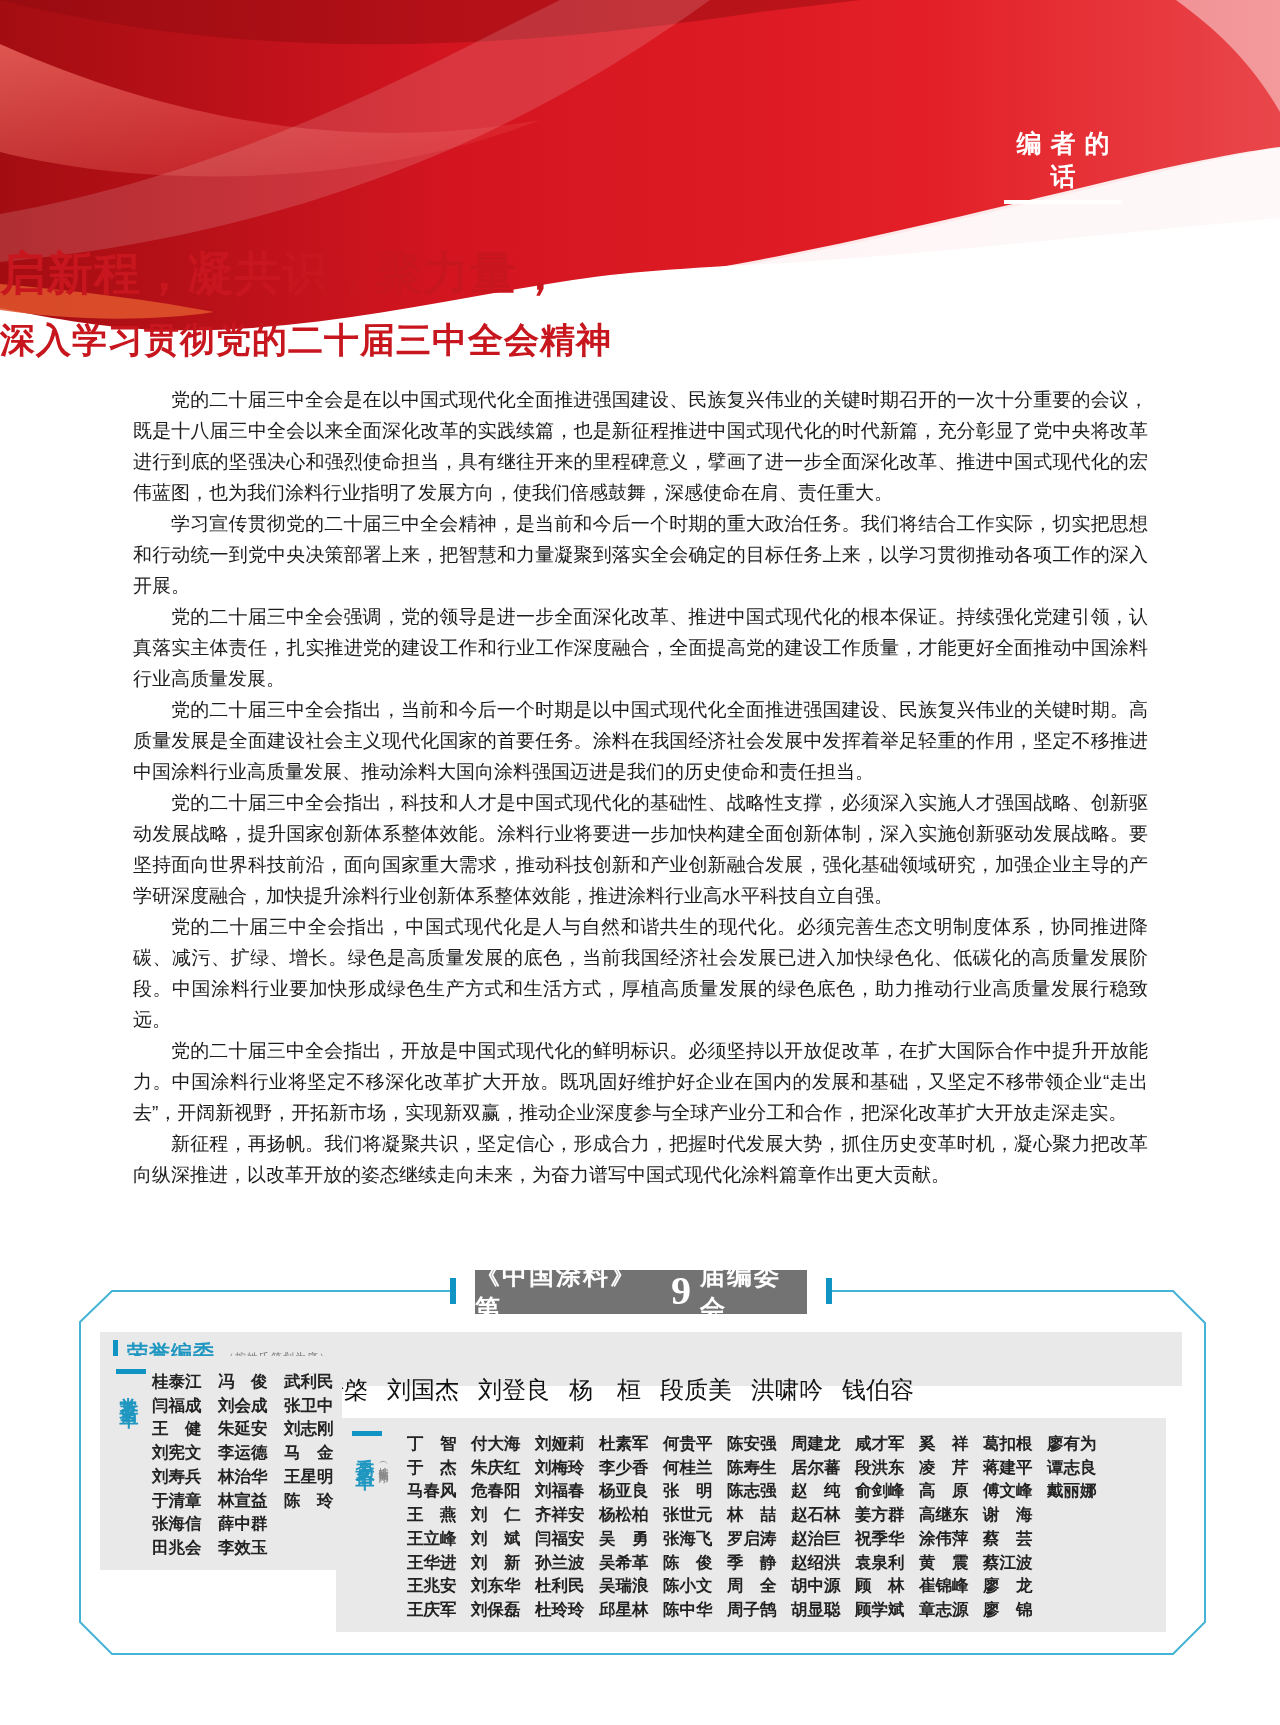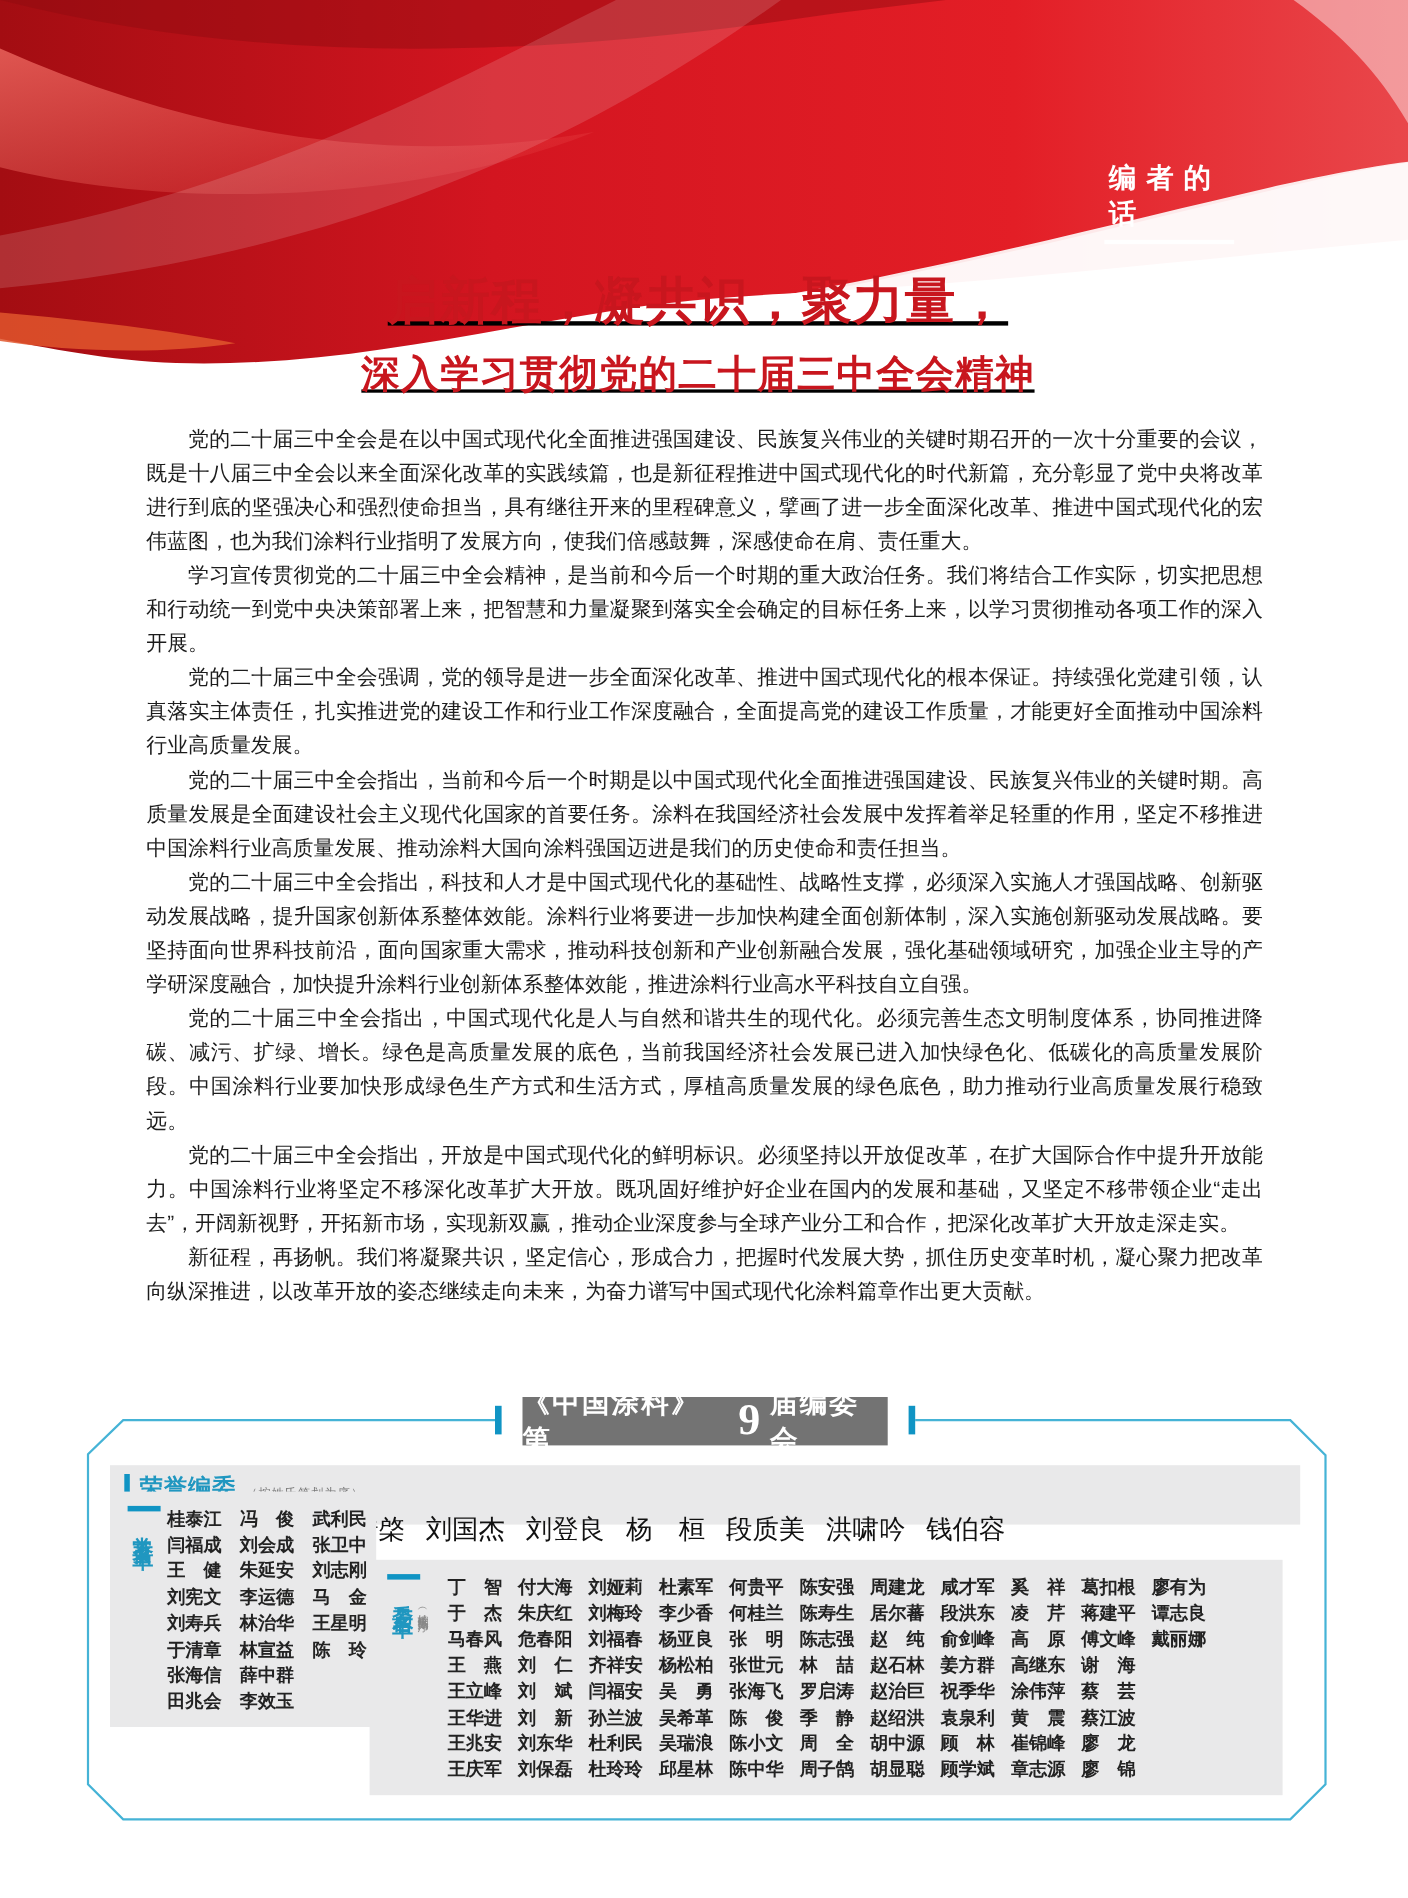--- a/index.html
+++ b/index.html
@@ -1,24 +1,24 @@
 <!DOCTYPE html>
 <html><head>
 <meta charset="utf-8">
 <style>
   html,body{margin:0;padding:0;background:#fff;}
   .page{position:relative;width:1280px;height:1725px;background:#ffffff;overflow:hidden;
         font-family:"Liberation Sans","DejaVu Sans",sans-serif;}
   .banner-svg{position:absolute;left:0;top:0;}
   
-  .badge{position:absolute;left:999px;top:145px;width:128px;}
+  .badge{position:absolute;left:999px;top:127px;width:128px;text-align:center;}
   .badge-text{color:#ffffff;font-size:25px;font-weight:bold;letter-spacing:9px;padding-left:9px;}
   .badge-underline{width:118px;height:4px;background:#ffffff;margin:7px auto 0 auto;}
   
-  .title-block{position:absolute;left:0;top:243px;width:1269px;text-align:center;text-decoration:underline;}
+  .title-block{position:absolute;left:0;top:243px;width:1269px;}
   .main-title{margin:0;color:#c8161e;font-size:46px;font-weight:900;letter-spacing:1px;}
   .sub-title{margin:12px 0 0 0;color:#c8161e;font-size:35px;font-weight:600;letter-spacing:1px;}
   
   .article{position:absolute;left:133px;top:384px;width:1015px;color:#1c1c1c;
            font-size:19px;line-height:31px;text-align:justify;}
   .article p{margin:0;text-indent:2em;}
   
   .board-header-box{position:absolute;left:475px;top:1270px;width:332px;height:44px;
       background:#737373;color:#fff;display:flex;align-items:center;justify-content:center;}
   .bh-txt{font-size:25px;font-weight:bold;letter-spacing:2px;}

